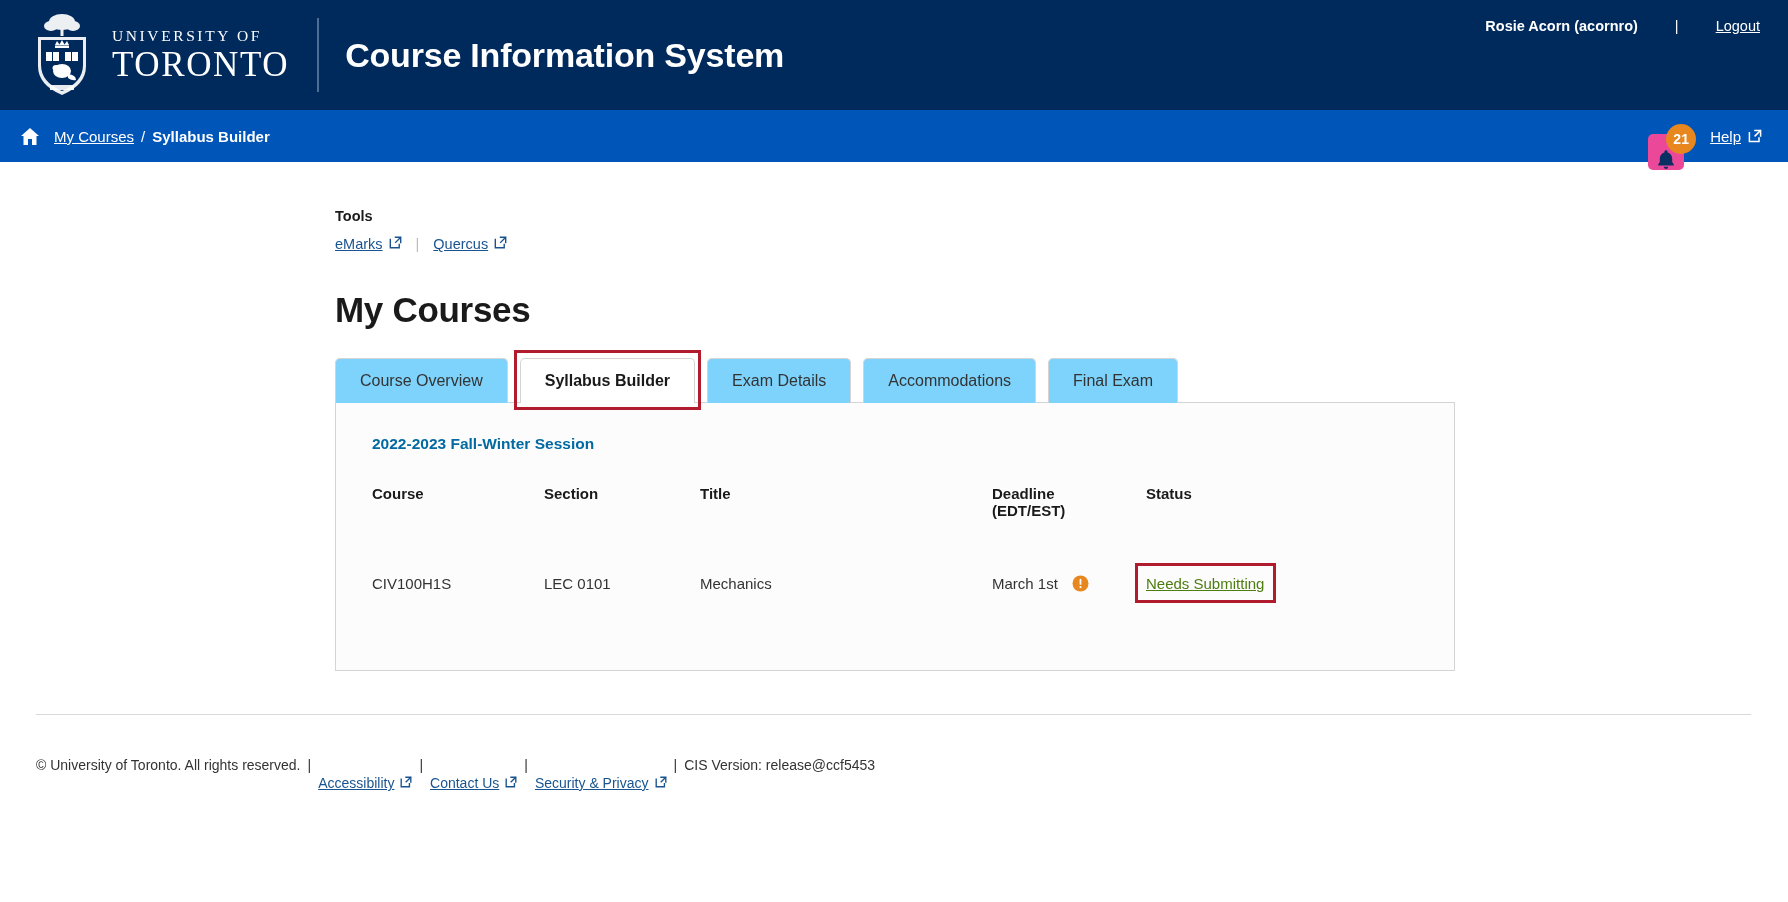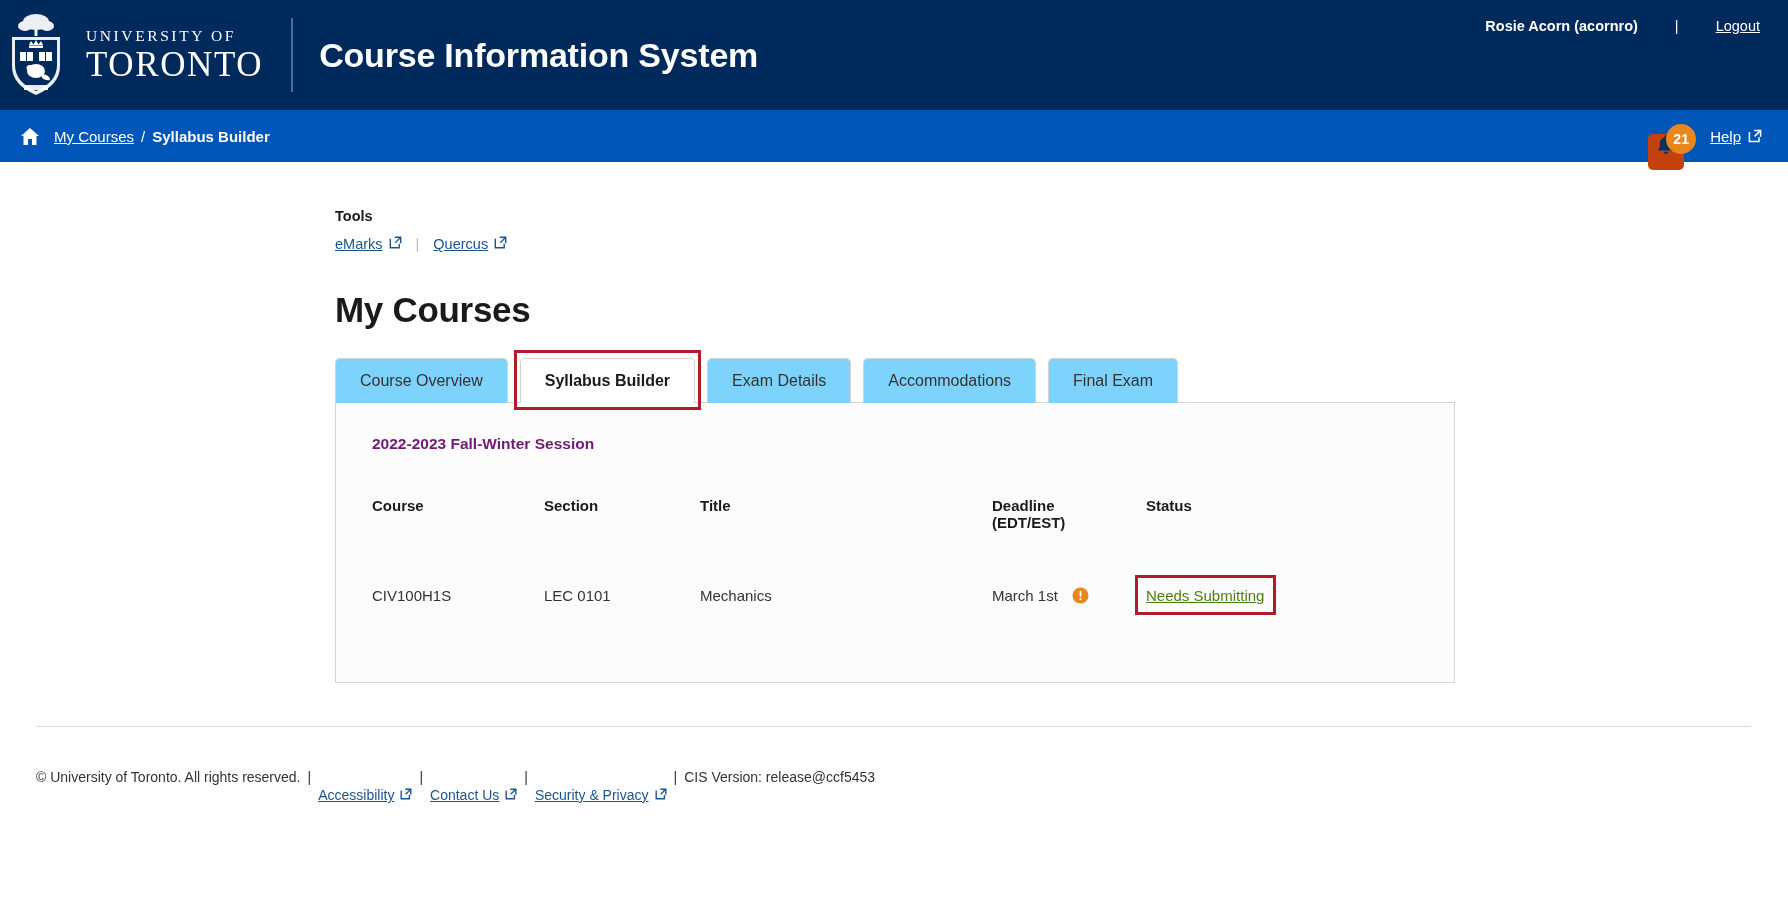--- a/index.html
+++ b/index.html
@@ -16,20 +16,21 @@
   .masthead {
     height: 110px;
     background: #002a5c;
     display: flex;
     align-items: center;
     position: relative;
   }
   .brand-block {
     display: flex;
     align-items: center;
+    padding-left: 26px;
   }
   .crest { width: 72px; height: 88px; display: block; }
   .wordmark {
     color: #ffffff;
     margin-left: 14px;
     line-height: 1;
   }
   .wordmark .uni {
     font-family: "Liberation Serif", serif;
     font-size: 15.5px;
@@ -103,25 +104,25 @@
 
   .nav-right {
     position: absolute;
     right: 26px;
     display: flex;
     align-items: center;
   }
   .bell-btn {
     position: relative;
     width: 36px; height: 36px;
-    background: #c2410c;
+    background: #ec4899;
     border-radius: 5px;
     border: none;
     display: flex;
-    align-items: flex-start;
+    align-items: flex-end;
     justify-content: center;
     cursor: pointer;
     padding: 0;
     margin-top: 32px;
   }
   .badge {
     position: absolute;
     top: -10px;
     right: -12px;
     min-width: 30px;
@@ -229,22 +230,22 @@
     border: 1px solid #d4d4d4;
     background: #fcfcfc;
     width: 1120px;
     padding: 32px 36px 44px 36px;
     position: relative;
     top: -1px;
   }
   .session {
     font-size: 15.5px;
     font-weight: bold;
-    color: #701a75;
-    margin-bottom: 44px;
+    color: #0369a1;
+    margin-bottom: 32px;
   }
   table.courses {
     width: 100%;
     border-collapse: collapse;
   }
   table.courses th {
     text-align: left;
     font-size: 15px;
     font-weight: bold;
     color: #1a1a1a;

